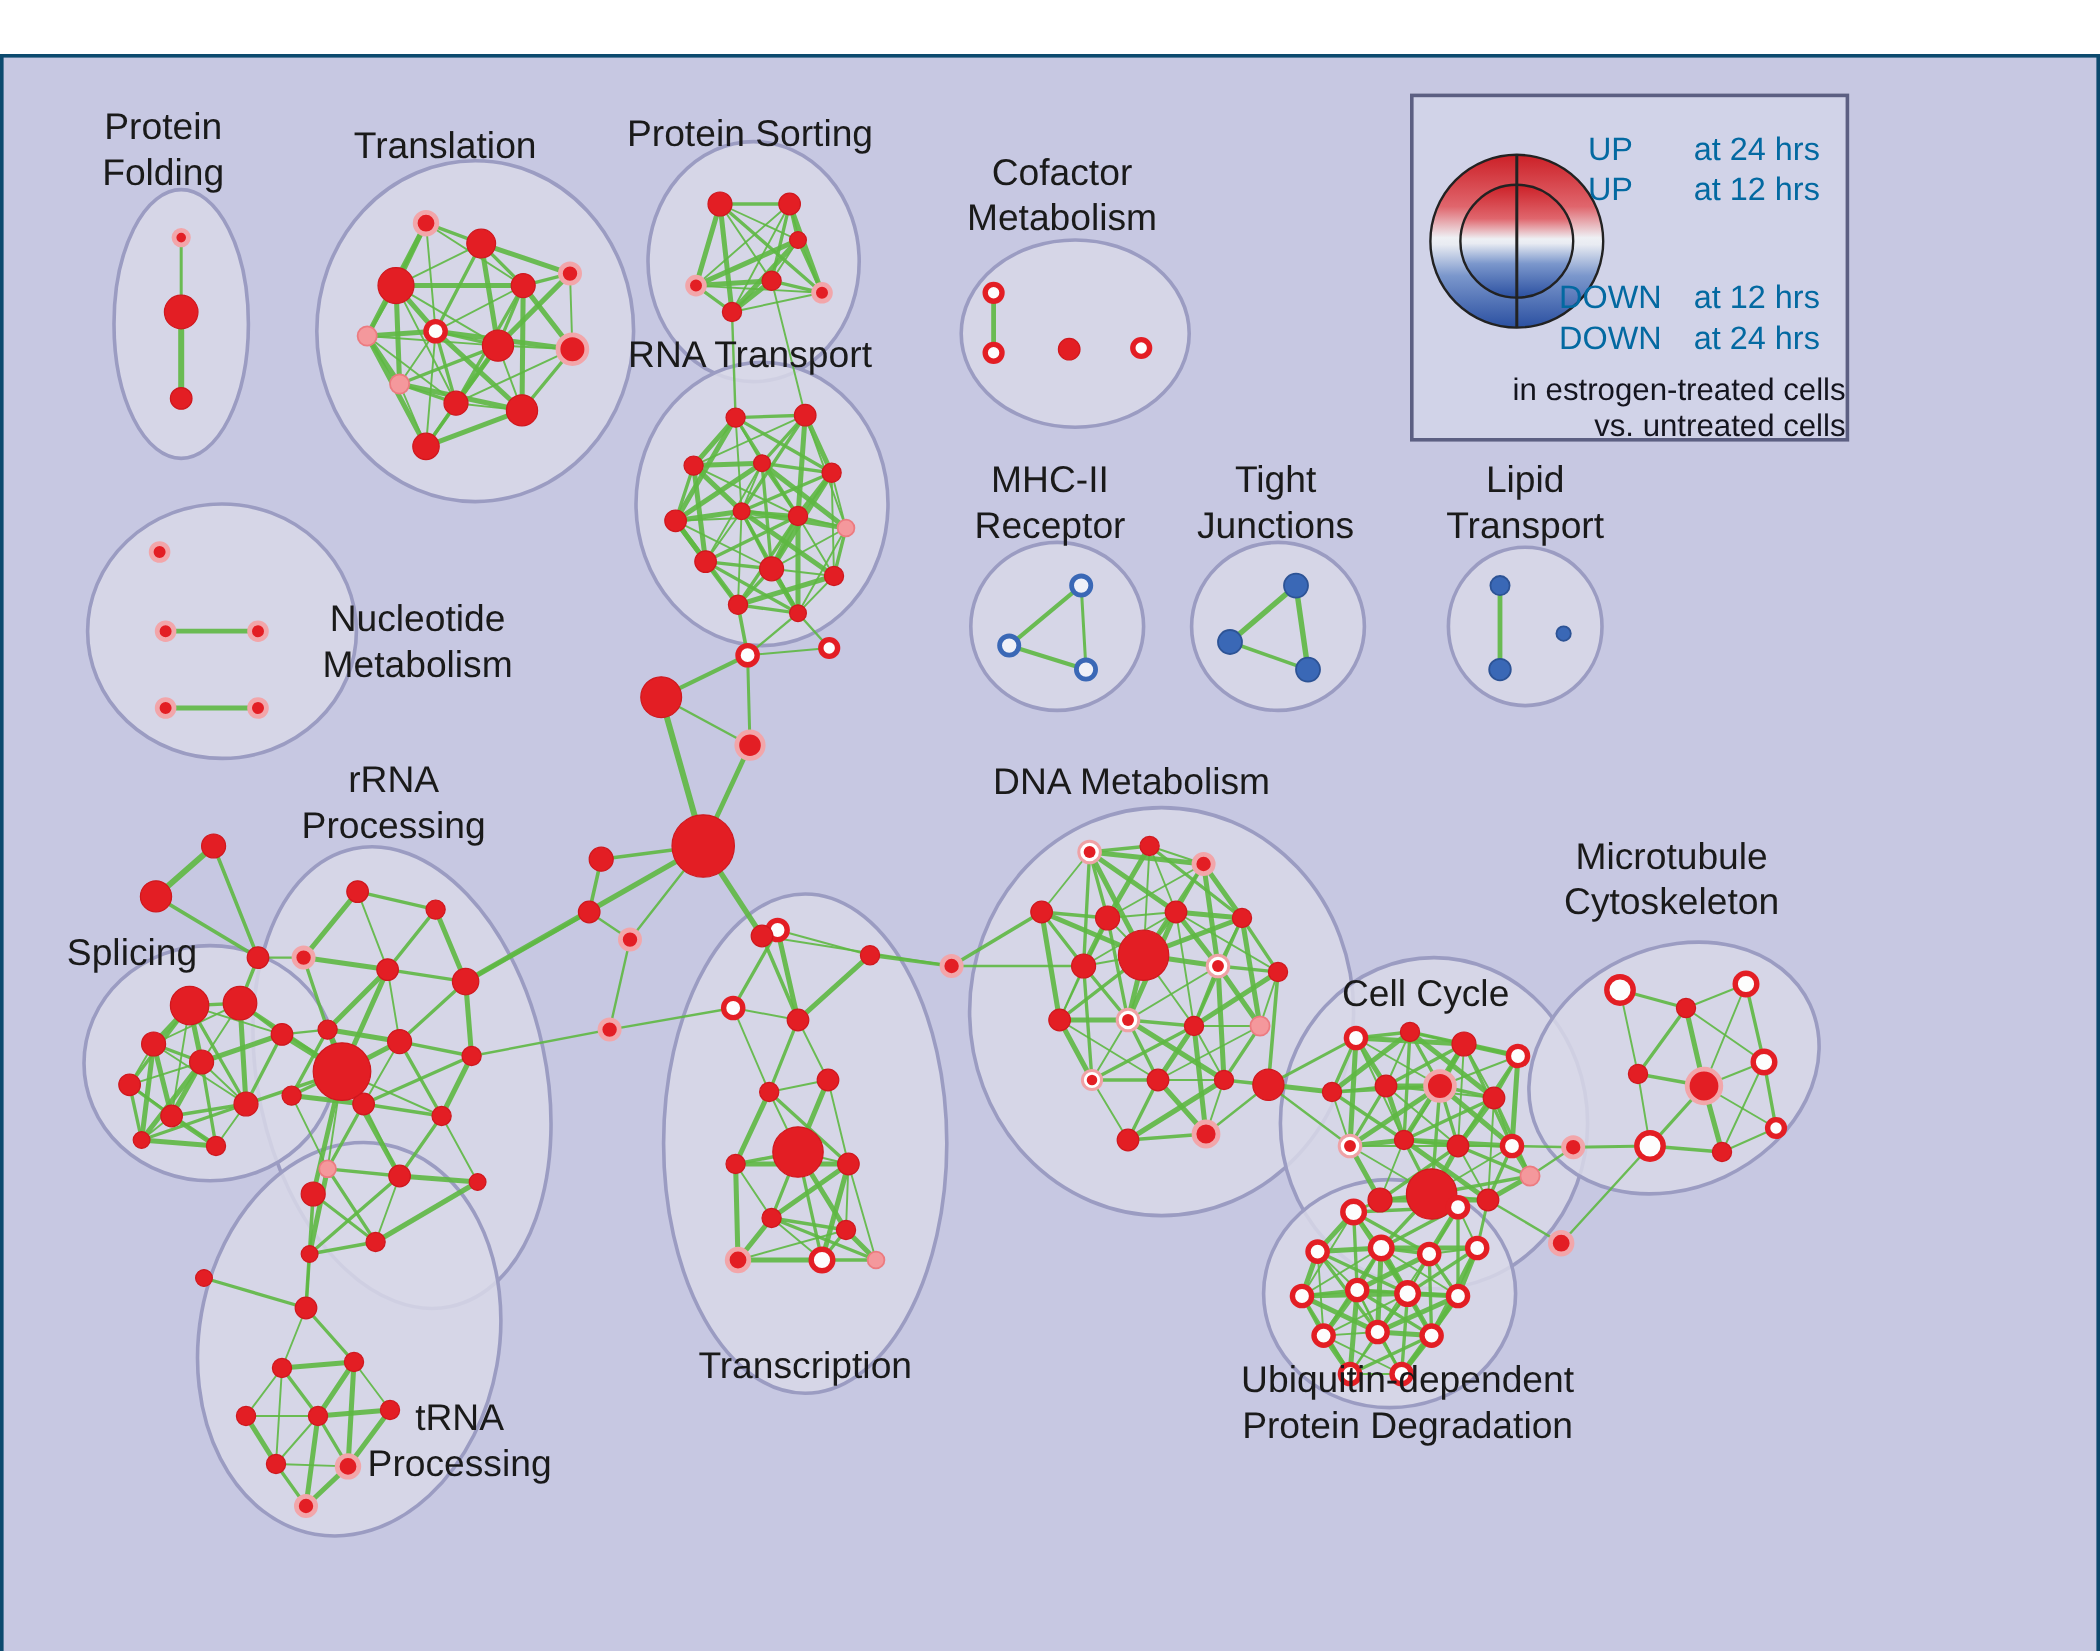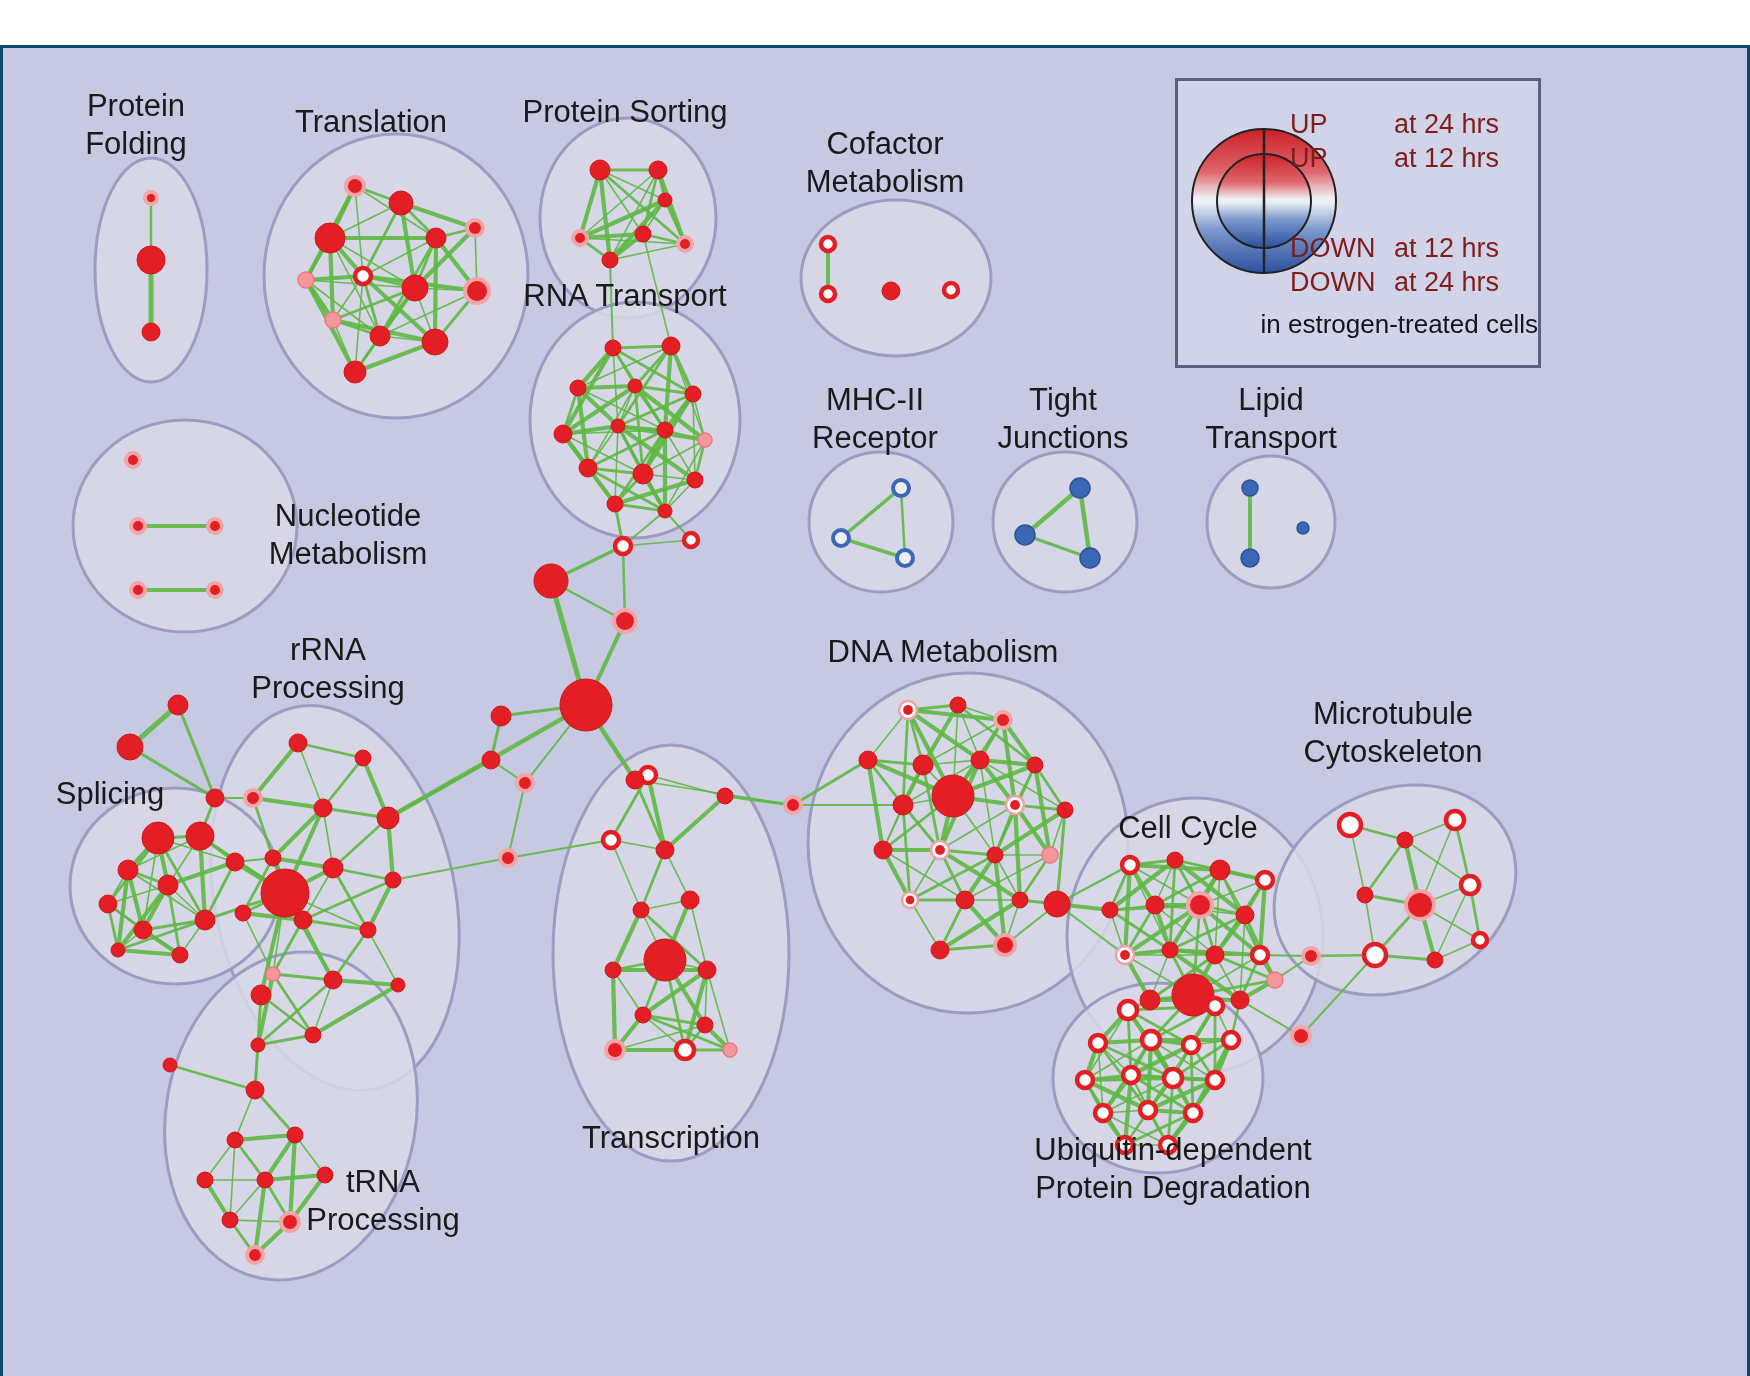--- a/index.html
+++ b/index.html
@@ -3,21 +3,21 @@
 <meta charset="utf-8">
 <style>
   html,body{margin:0;padding:0;background:#ffffff;font-family:"Liberation Sans",sans-serif;}
   .frame{position:relative;width:1750px;height:1375px;box-sizing:border-box;
          border:3px solid #0c4a6e;background:#c7c8e2;overflow:hidden;margin-top:45px;}
   svg.net{position:absolute;inset:0;display:block;}
   svg text{font-family:"Liberation Sans",sans-serif;}
   .legend{position:absolute;left:1172px;top:30px;width:366px;height:290px;
           border:3px solid #5c5f82;background:rgba(214,215,234,0.72);box-sizing:border-box;z-index:5;}
   .legend .glyph{position:absolute;left:6px;top:40px;}
-  .lg-row{position:absolute;left:112px;width:244px;display:flex;font-size:27px;color:#7f1d1d;}
+  .lg-row{position:absolute;left:112px;width:244px;display:flex;font-size:27px;color:#0369a1;text-align:center;}
   .lg-row .lg-label{width:104px;}
   .lg-row .lg-time{flex:1;}
   .lg-footer{position:absolute;left:0;width:100%;text-align:right;font-size:26px;color:#14141e;}
 </style>
 </head>
 <body>
 
 <div class="frame">
   <svg class="net" id="net" viewBox="0 0 1750 1376" width="1750" height="1376">
       <g>
@@ -1208,14 +1208,15 @@
     </div>
     <div class="lg-row" style="top:152px">
       <span class="lg-label">DOWN</span>
       <span class="lg-time">at 12 hrs</span>
     </div>
     <div class="lg-row" style="top:186px">
       <span class="lg-label">DOWN</span>
       <span class="lg-time">at 24 hrs</span>
     </div>
     <div class="lg-footer" style="top:228px">in estrogen-treated cells</div>
+    <div class="lg-footer" style="top:258px">vs. untreated cells</div>
   </div>
 </div>
 
 </body></html>

